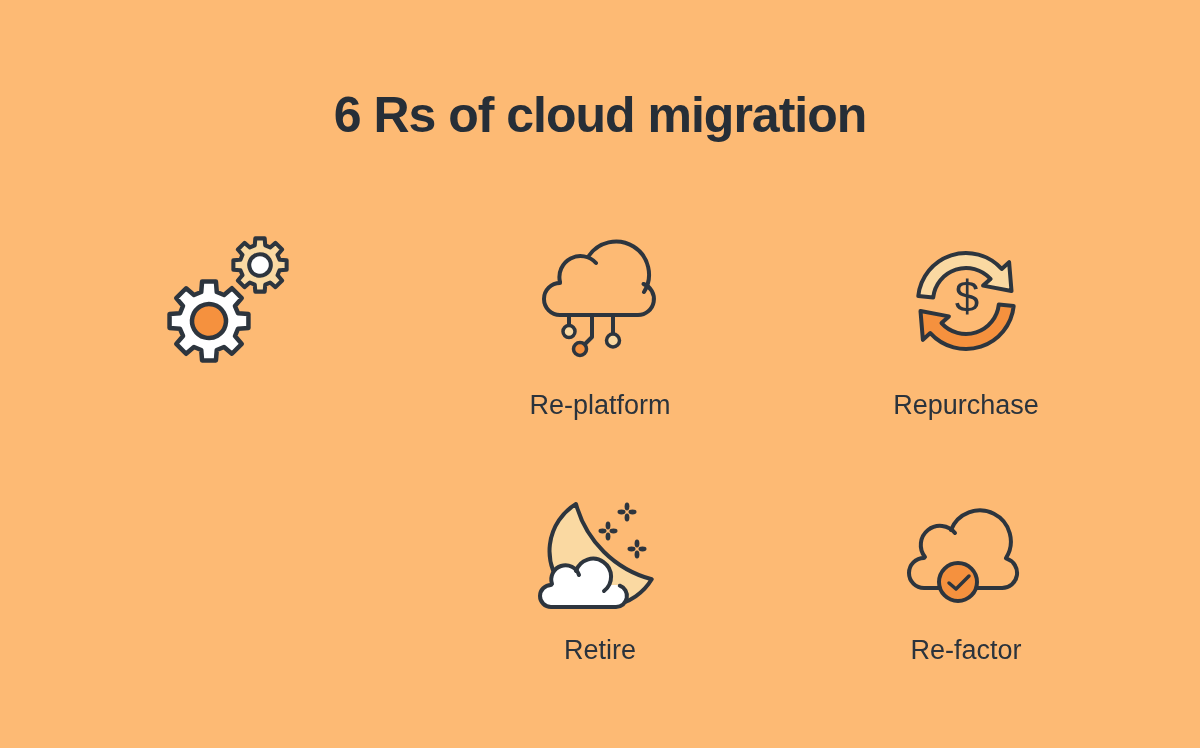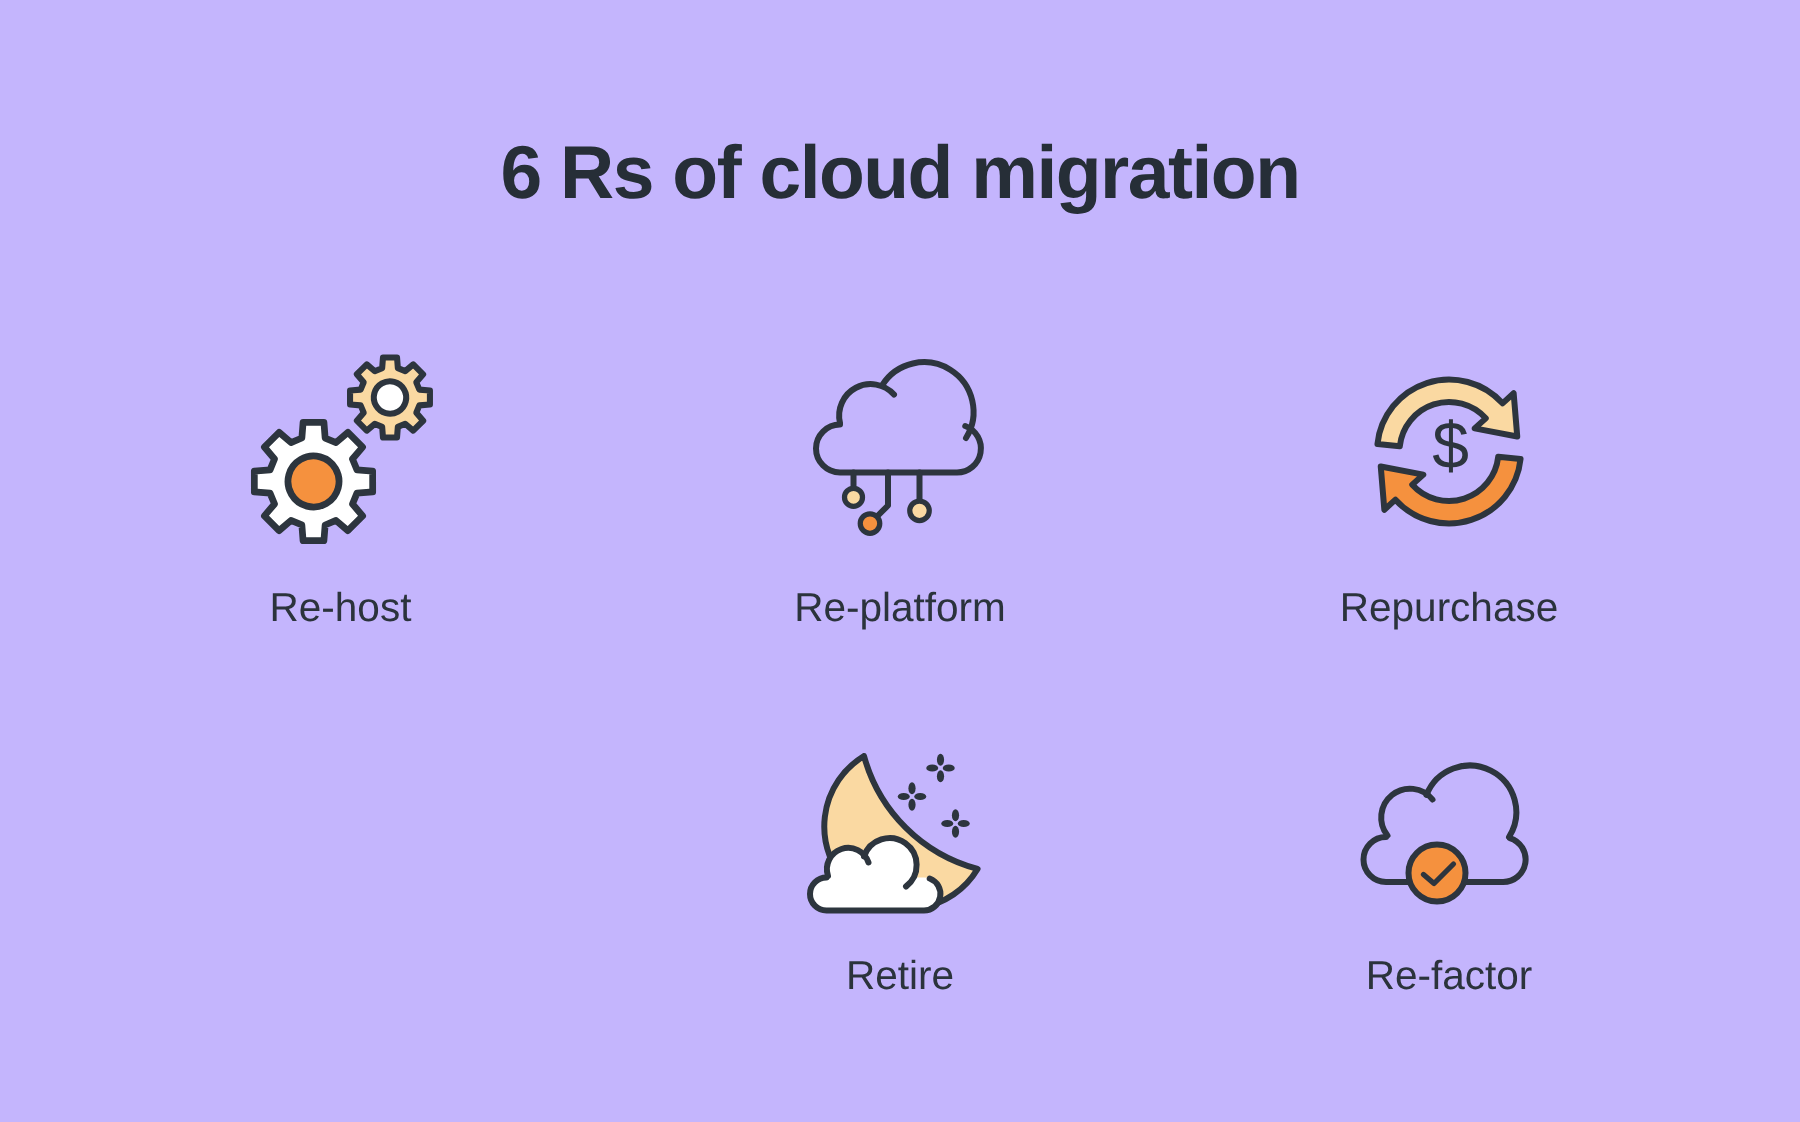--- a/index.html
+++ b/index.html
@@ -1,20 +1,20 @@
 <!DOCTYPE html>
 <html><head>
 <meta charset="utf-8">
 <style>
   * { margin:0; padding:0; box-sizing:border-box; }
   html,body { background:#ffffff; }
   .canvas {
     position:relative;
     width:1200px; height:748px;
-    background:#c4b5fd;
+    background:#fdba74;
     overflow:hidden;
     font-family:"Liberation Sans", sans-serif;
   }
   .title {
     position:absolute;
     left:0; top:86px; width:1200px;
     text-align:center;
     font-size:50px;
     font-weight:700;
     letter-spacing:-1px;
@@ -54,21 +54,20 @@
       </defs>
       <g transform="translate(103 35) rotate(15) scale(0.675)">
         <use href="#gearP" fill="#FAD9A2" stroke="#2D353E" stroke-width="6" stroke-linejoin="round"></use>
         <circle cx="0" cy="0" r="16" fill="#FFFFFF" stroke="#2D353E" stroke-width="6"></circle>
       </g>
       <g transform="translate(52 91) rotate(15)">
         <use href="#gearP" fill="#FFFFFF" stroke="#2D353E" stroke-width="4.5" stroke-linejoin="round"></use>
         <circle cx="0" cy="0" r="17" fill="#F5913E" stroke="#2D353E" stroke-width="4.5"></circle>
       </g>
     </svg>
-    <div class="label">Re-host</div>
   </div>
 
   <div class="cell r1 c2r1">
     <svg width="140" height="140" viewBox="0 0 140 140">
       <g class="stroke">
         <path d="M30 53 A16 16 0 0 0 30 85 L108 85 A16 16 0 0 0 113.5 54"></path>
         <path d="M30 52 A21 21 0 0 1 66 33"></path>
         <path d="M58 27 A33 33 0 0 1 114 62"></path>
       </g>
       <g class="stroke" stroke-width="3.5">

